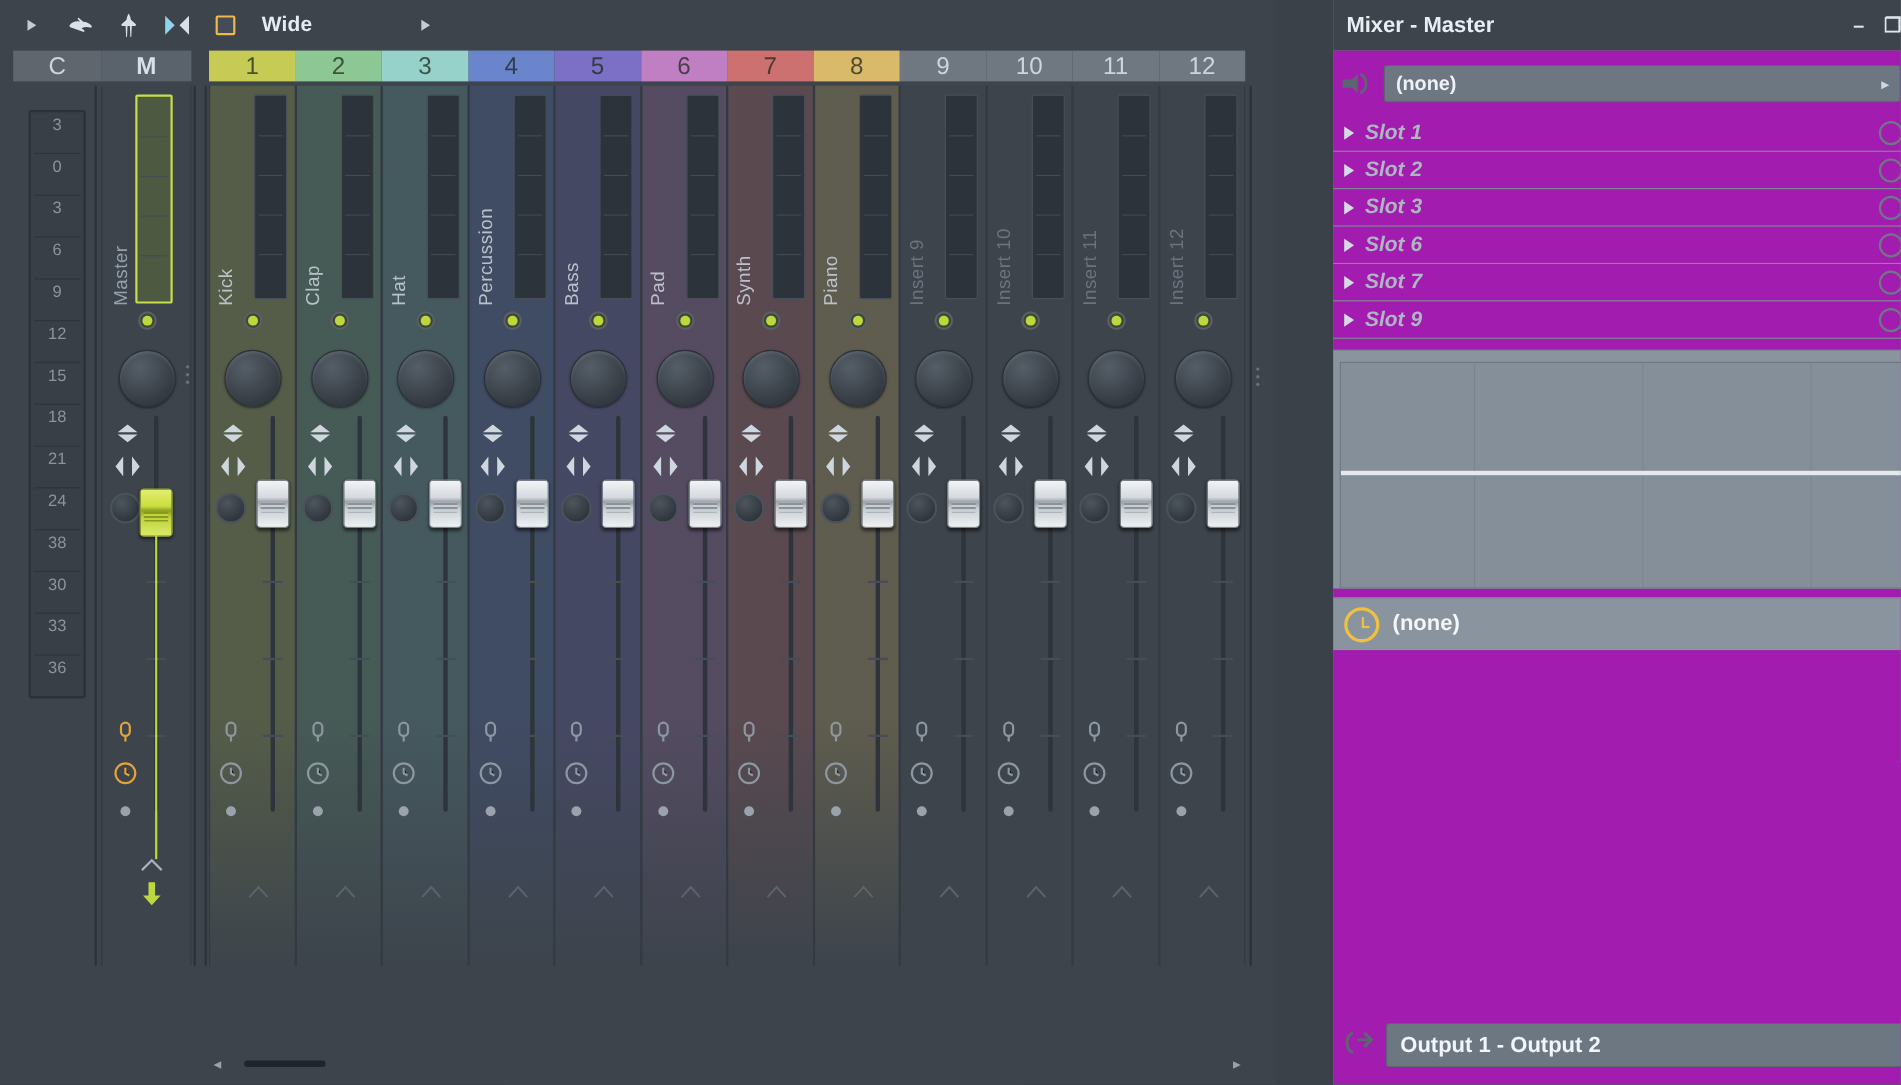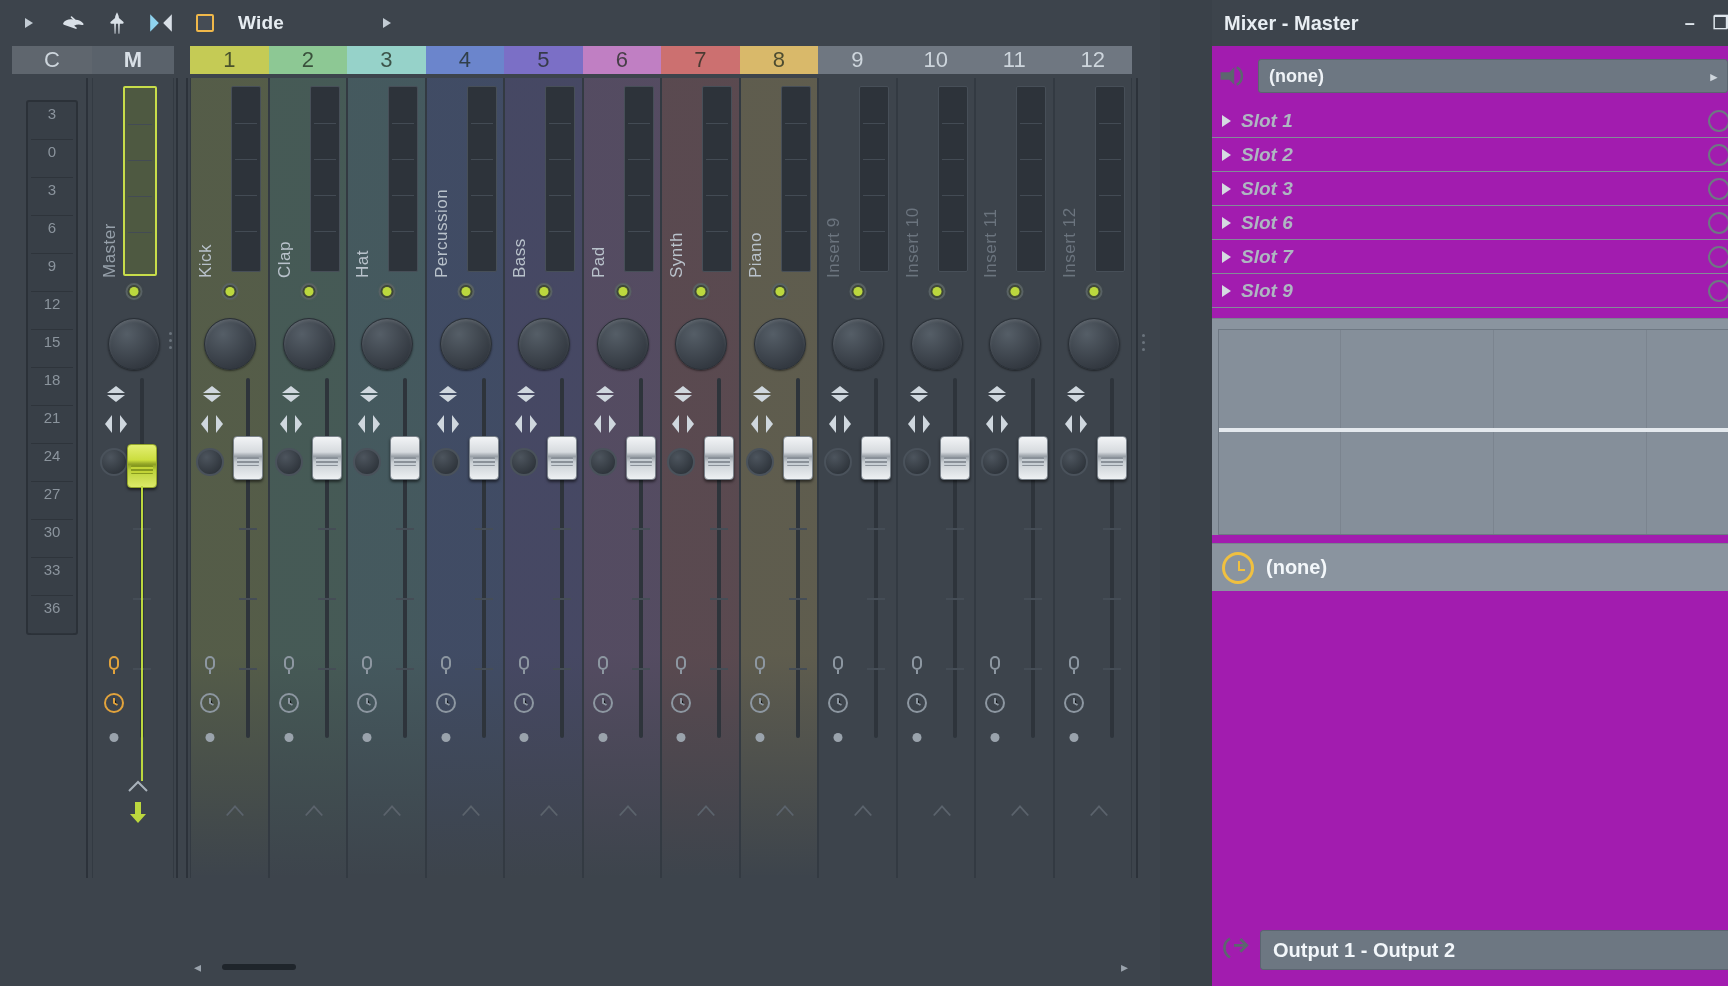--- a/index.html
+++ b/index.html
@@ -830,21 +830,21 @@
         <div class="db-row">
           <span>18</span>
         </div>
         <div class="db-row">
           <span>21</span>
         </div>
         <div class="db-row">
           <span>24</span>
         </div>
         <div class="db-row">
-          <span>27</span>
+          <span>38</span>
         </div>
         <div class="db-row">
           <span>30</span>
         </div>
         <div class="db-row">
           <span>33</span>
         </div>
         <div class="db-row">
           <span>36</span>
         </div>

